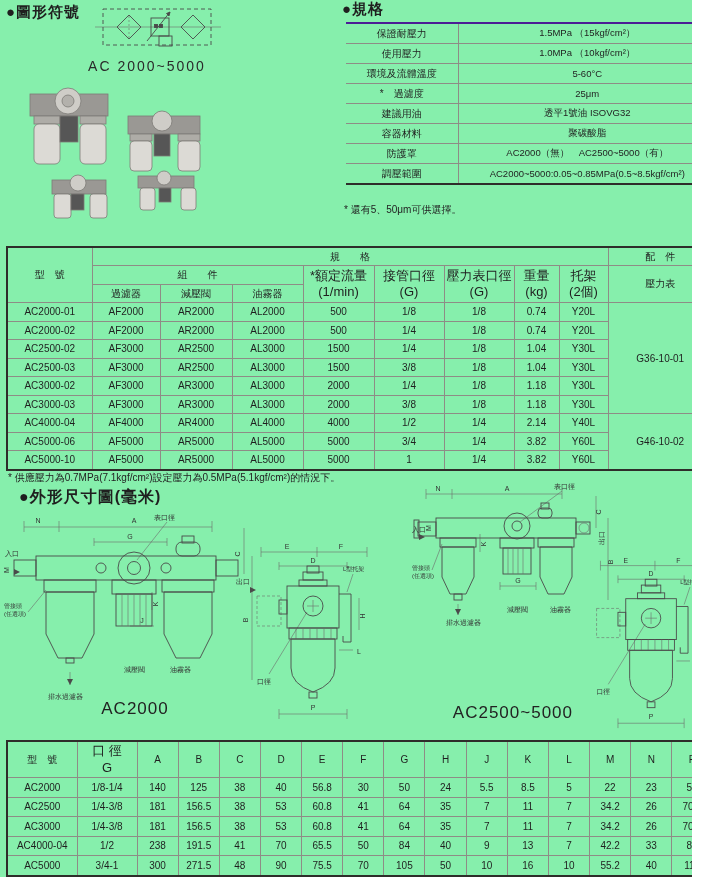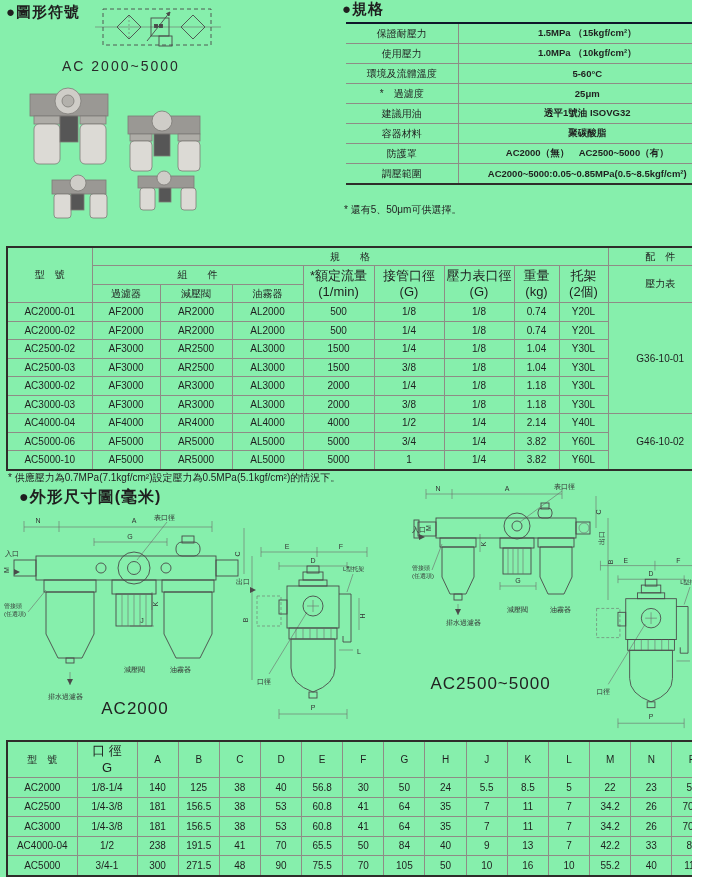--- a/index.html
+++ b/index.html
@@ -8,24 +8,24 @@
   .abs{position:absolute;}
   .sec-title{font-size:15px;font-weight:bold;letter-spacing:1px;}
   .model-label{font-size:14px;letter-spacing:2px;color:#2a2a2a;}
   .footnote{font-size:10px;color:#222;}
   .caption{font-size:17px;letter-spacing:1px;color:#222;}
 
   table{border-collapse:collapse;table-layout:fixed;}
   th,td{font-weight:normal;font-size:10px;text-align:center;padding:0 1px;color:#1f1f1f;
         overflow:hidden;white-space:nowrap;}
 
-  .spec-table{width:370px;border-top:2px solid #0f172a;border-bottom:2px solid #2e2d2a;}
+  .spec-table{width:370px;border-top:2px solid #4c1d95;border-bottom:2px solid #2e2d2a;}
   .spec-table td{border-bottom:1px solid #8e8c86;height:19px;}
   .spec-table tr:last-child td{border-bottom:none;}
-  .spec-table td.val{border-left:1px solid #8e8c86;font-size:9.5px;font-weight:bold;}
+  .spec-table td.val{border-left:1px solid #8e8c86;font-size:9.5px;}
 
   .main-table{width:708px;border:2px solid #2e2d2a;}
   .main-table th,.main-table td{border:1px solid #8e8c86;}
   .main-table thead .r1 th{height:17px;}
   .main-table thead .r2 th{height:18px;margin-left:12px;}
   .main-table thead .r3 th{height:17px;}
   .main-table tbody td{height:17.5px;}
   .two-line div{line-height:1.25;font-size:13px;}
 
   .dim-table{width:708px;border:2px solid #2e2d2a;}
@@ -54,21 +54,21 @@
       <rect x="56" y="15" width="18" height="18"></rect>
       <rect x="59.5" y="21.5" width="3" height="3" fill="#4a4a4a"></rect>
       <rect x="64.5" y="21.5" width="3" height="3" fill="#4a4a4a"></rect>
       <line x1="52" y1="38" x2="75" y2="9"></line>
       <polygon points="75,9 71.5,10.5 74,13" fill="#4a4a4a"></polygon>
       <rect x="64" y="33" width="13" height="10"></rect>
       <polygon points="86,24 98,12 110,24 98,36"></polygon>
     </g>
   </svg>
 
-  <div class="abs model-label" style="left:62px;top:58px;width:170px;text-align:left;">AC 2000~5000</div>
+  <div class="abs model-label" style="left:62px;top:58px;width:170px;text-align:center;">AC 2000~5000</div>
 
   <svg class="abs" style="left:16px;top:80px;" width="210" height="144" viewBox="0 0 210 144">
     <g stroke="#7d7b77" stroke-width="0.8">
 
       <rect x="14" y="14" width="78" height="22" fill="#9a9894"></rect>
       <circle cx="52" cy="21" r="13" fill="#cfcdc8"></circle>
       <circle cx="52" cy="21" r="6" fill="#b3b1ac"></circle>
       <rect x="18" y="36" width="26" height="8" fill="#aeaca7"></rect>
       <rect x="18" y="44" width="26" height="40" rx="5" fill="#dcdad5"></rect>
       <rect x="64" y="36" width="26" height="8" fill="#aeaca7"></rect>
@@ -509,21 +509,21 @@
     <text x="32" y="11" text-anchor="middle">E</text>
     <text x="86" y="11" text-anchor="middle">F</text>
     <text x="58" y="25" text-anchor="middle">D</text>
     <text x="88" y="33" class="f6">L型托架</text>
     <text x="110" y="78" transform="rotate(-90 110 78)" text-anchor="middle">H</text>
     <text x="102" y="116">L</text>
     <text x="2" y="146">口徑</text>
     <text x="58" y="172" text-anchor="middle">P</text>
   </svg>
 
-  <div class="abs caption" style="left:408px;top:674px;width:165px;text-align:center;">AC2500~5000</div>
+  <div class="abs caption" style="left:408px;top:703px;width:165px;text-align:right;">AC2500~5000</div>
 
   <table class="dim-table abs" style="left:6px;top:740px;">
     <colgroup id="dim-cols">
         <col style="width:70px">
         <col style="width:60px">
         <col>
         <col>
         <col>
         <col>
         <col>

